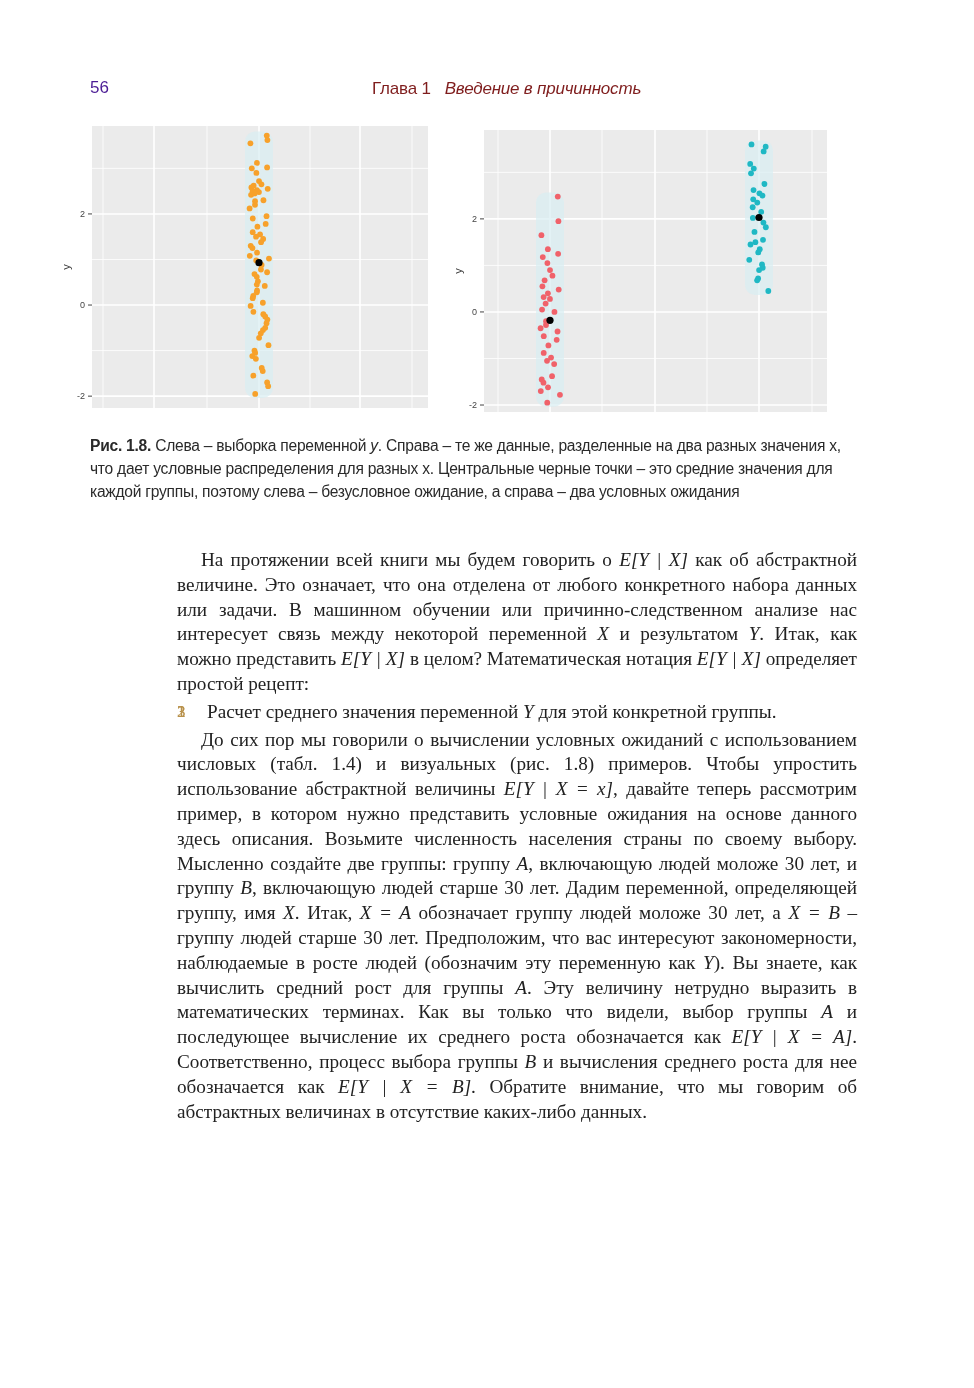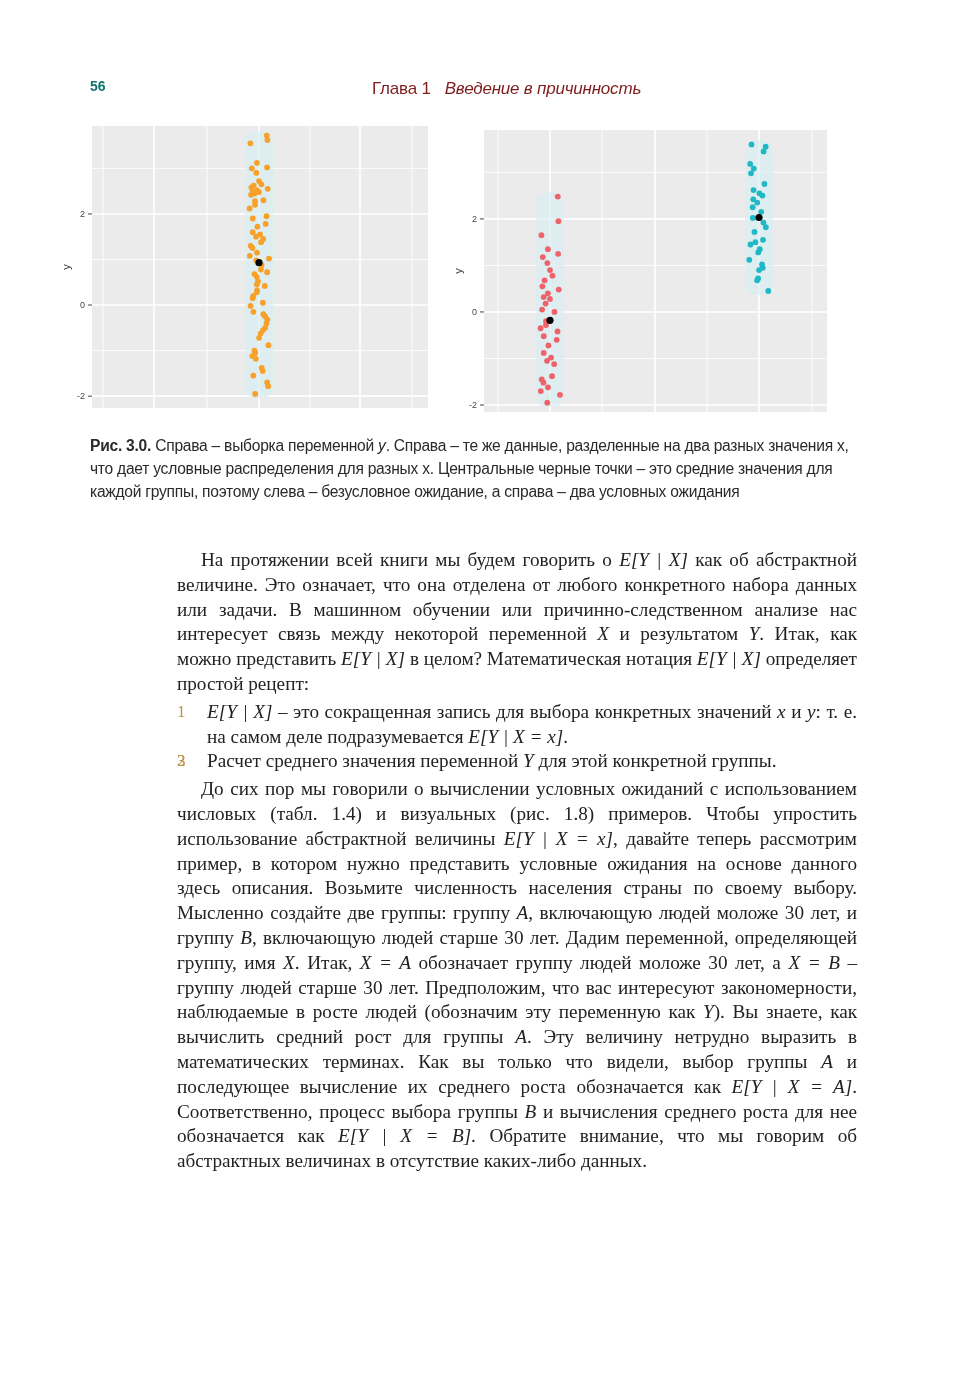--- a/index.html
+++ b/index.html
@@ -1,17 +1,17 @@
 <!DOCTYPE html>
 <html><head>
 <meta charset="utf-8">
 <style>
   html, body { margin: 0; padding: 0; background: #ffffff; }
   body { width: 974px; height: 1388px; position: relative; overflow: hidden; color: #1f1f1f; }
-  .page-number { position: absolute; left: 90px; top: 78px; font-family: "Liberation Sans", sans-serif; font-weight: bold; font-size: 14px; color: #0f766e; }
+  .page-number { position: absolute; left: 90px; top: 78px; font-family: "Liberation Sans", sans-serif; font-weight: normal; font-size: 17px; color: #4c1d95; }
   .running-head { position: absolute; left: 372px; top: 79px; font-family: "Liberation Sans", sans-serif; font-size: 17px; color: #7f1d1d; letter-spacing: -0.2px; }
   .running-head .chap-title { font-style: italic; margin-left: 14px; }
   .plot { position: absolute; }
   .plot svg { display: block; overflow: visible; }
   .caption { position: absolute; left: 90px; top: 434px; width: 770px; font-family: "Liberation Sans", sans-serif; font-size: 15.6px; line-height: 23px; color: #2a2a2a; letter-spacing: -0.25px; }
   .caption .fig-label { font-weight: bold; }
   .caption .var { font-style: italic; }
   .body-text { position: absolute; left: 177px; top: 548px; width: 680px; font-family: "Liberation Serif", serif; font-size: 19.2px; line-height: 24.8px; color: #222; text-align: justify; }
   .body-text p { margin: 0; text-indent: 24px; }
   .body-text ol { list-style: none; margin: 3px 0 3px 0; padding: 0; }
@@ -221,24 +221,24 @@
         <circle cx="274.1155692729767" cy="148.44554455445547" r="2.9" fill="#1fb8c4"></circle>
         <circle cx="273.13623113854595" cy="150.30693069306932" r="2.9" fill="#1fb8c4"></circle>
         <circle cx="284.3122427983539" cy="161.00990099009903" r="2.9" fill="#1fb8c4"></circle>
       </g>
       <circle cx="66" cy="190.32673267326732" r="3.6" fill="#000000"></circle>
       <circle cx="275" cy="87.48514851485152" r="3.6" fill="#000000"></circle>
     </svg>
   </div>
 
 <div class="caption">
-  <span class="fig-label">Рис. 3.0.</span><span> Справа – выборка переменной </span><span class="var">y</span><span>. Справа – те же данные, разделенные на два разных значения x, что дает условные распределения для разных x. Центральные черные точки – это средние значения для каждой группы, поэтому слева – безусловное ожидание, а справа – два условных ожидания</span>
+  <span class="fig-label">Рис. 1.8.</span><span> Слева – выборка переменной </span><span class="var">y</span><span>. Справа – те же данные, разделенные на два разных значения x, что дает условные распределения для разных x. Центральные черные точки – это средние значения для каждой группы, поэтому слева – безусловное ожидание, а справа – два условных ожидания</span>
 </div>
 
 <div class="body-text">
   <p><span>На протяжении всей книги мы будем говорить о </span><span class="m">E[Y | X]</span><span> как об абстрактной величине. Это означает, что она отделена от любого конкретного набора данных или задачи. В машинном обучении или причинно-следственном анализе нас интересует связь между некоторой переменной </span><span class="m">X</span><span> и результатом </span><span class="m">Y</span><span>. Итак, как можно представить </span><span class="m">E[Y | X]</span><span> в целом? Математическая нотация </span><span class="m">E[Y | X]</span><span> определяет простой рецепт:</span></p>
   <ol>
-    <li><span class="num">1</span><span><span class="m">E[Y | X]</span><span> – это сокращенная запись для выбора конкретных значений </span><span class="m">x</span><span> и </span><span class="m">y</span><span>: т. е. на самом деле подразумевается </span><span class="m">E[Y | X = x]</span><span>.</span></span></li>
+    <li><span class="num">1</span></li>
     <li><span class="num">2</span></li>
     <li><span class="num">3</span><span><span>Расчет среднего значения переменной </span><span class="m">Y</span><span> для этой конкретной группы.</span></span></li>
   </ol>
   <p><span>До сих пор мы говорили о вычислении условных ожиданий с использованием числовых (табл. 1.4) и визуальных (рис. 1.8) примеров. Чтобы упростить использование абстрактной величины </span><span class="m">E[Y | X = x]</span><span>, давайте теперь рассмотрим пример, в котором нужно представить условные ожидания на основе данного здесь описания. Возьмите численность населения страны по своему выбору. Мысленно создайте две группы: группу </span><span class="m">A</span><span>, включающую людей моложе 30 лет, и группу </span><span class="m">B</span><span>, включающую людей старше 30 лет. Дадим переменной, определяющей группу, имя </span><span class="m">X</span><span>. Итак, </span><span class="m">X = A</span><span> обозначает группу людей моложе 30 лет, а </span><span class="m">X = B</span><span> – группу людей старше 30 лет. Предположим, что вас интересуют закономерности, наблюдаемые в росте людей (обозначим эту переменную как </span><span class="m">Y</span><span>). Вы знаете, как вычислить средний рост для группы </span><span class="m">A</span><span>. Эту величину нетрудно выразить в математических терминах. Как вы только что видели, выбор группы </span><span class="m">A</span><span> и последующее вычисление их среднего роста обозначается как </span><span class="m">E[Y | X = A]</span><span>. Соответственно, процесс выбора группы </span><span class="m">B</span><span> и вычисления среднего роста для нее обозначается как </span><span class="m">E[Y | X = B]</span><span>. Обратите внимание, что мы говорим об абстрактных величинах в отсутствие каких-либо данных.</span></p>
 </div>
 
 </body></html>

